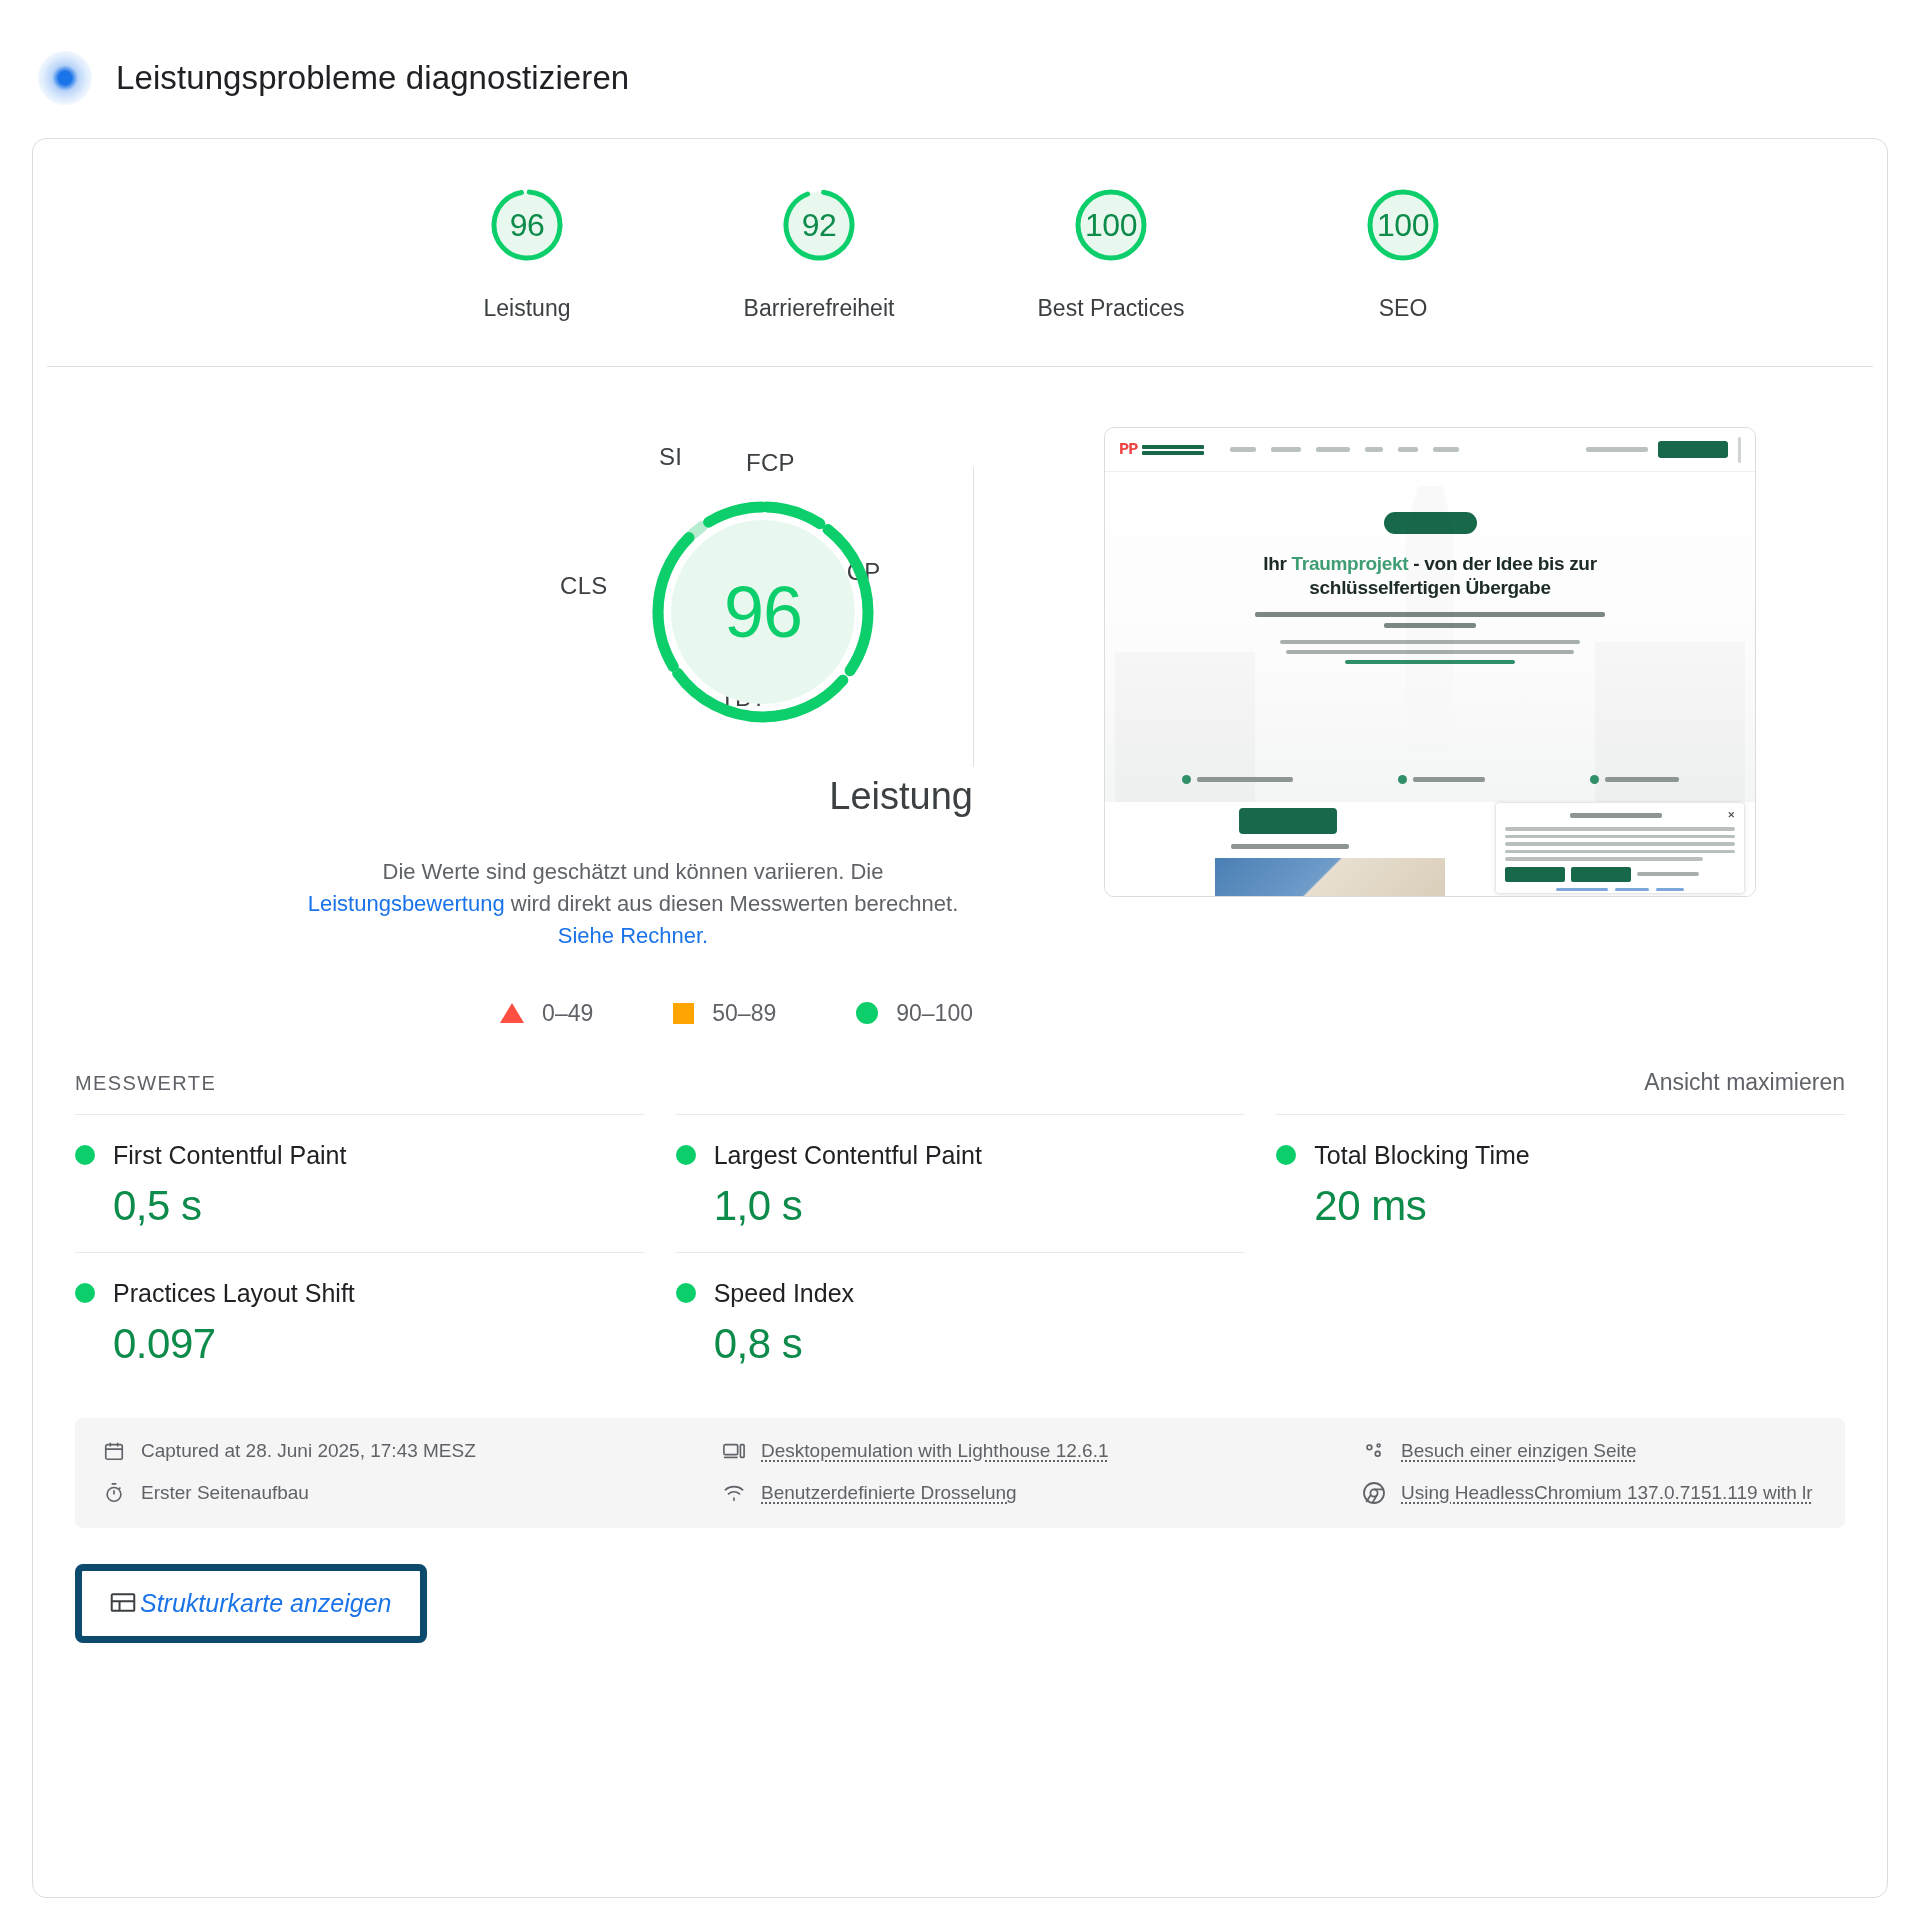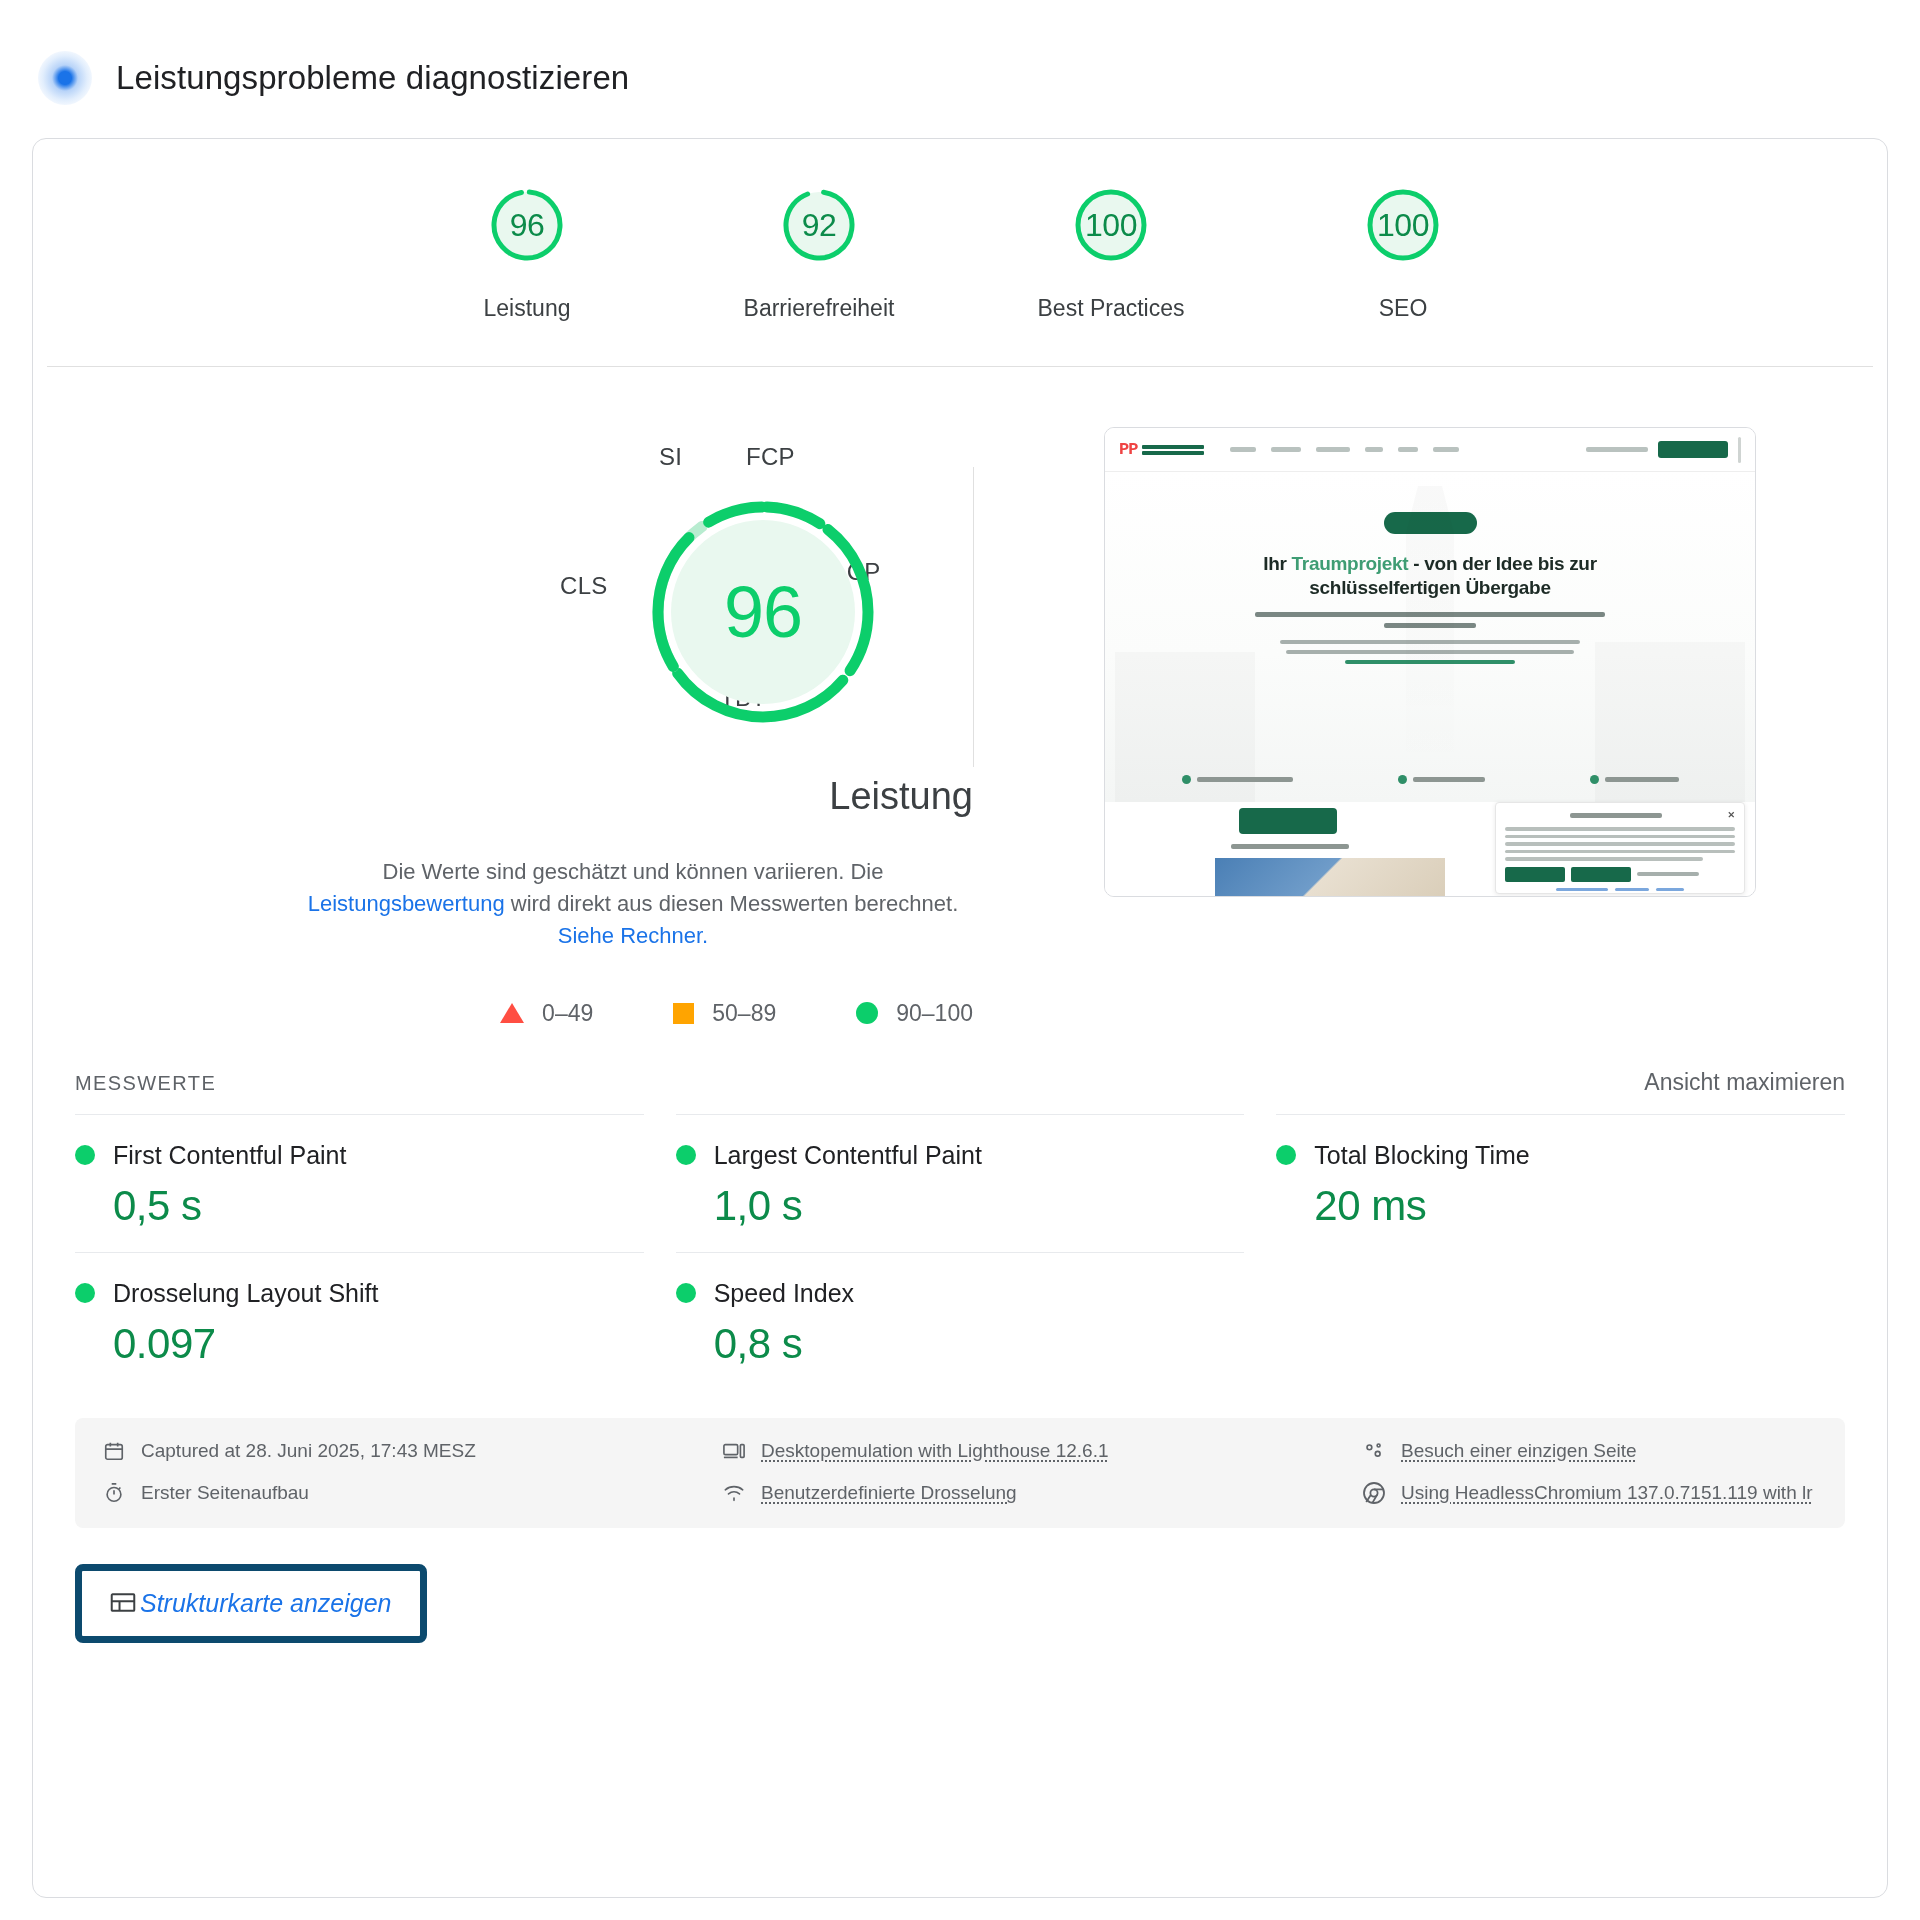--- a/index.html
+++ b/index.html
@@ -145,21 +145,21 @@
     color: #0cce6b;
     letter-spacing: -1px;
   }
   .acro {
     position: absolute;
     font-size: 24px;
     color: #3c4043;
     letter-spacing: 0.3px;
   }
   .acro.si  { left: 106px;  top: 2px; }
-  .acro.fcp { left: 193px;  top: 2px; }
+  .acro.fcp { left: 193px;  top: 8px; }
   .acro.cls { left: 7px;    top: 131px; }
   .acro.lcp { left: 280px;  top: 117px; }
   .acro.tbt { left: 167px;  top: 243px; }
 
   .gauge-title {
     font-size: 38px;
     color: #3c4043;
     margin-top: -6px;
   }
 
@@ -641,21 +641,21 @@
         <div class="mrow">
           <div class="mdot"></div>
           <div class="mname">Total Blocking Time</div>
         </div>
         <div class="mval">20 ms</div>
       </div>
 
       <div class="mcell">
         <div class="mrow">
           <div class="mdot"></div>
-          <div class="mname">Drosselung Layout Shift</div>
+          <div class="mname">Practices Layout Shift</div>
         </div>
         <div class="mval">0.097</div>
       </div>
 
       <div class="mcell">
         <div class="mrow">
           <div class="mdot"></div>
           <div class="mname">Speed Index</div>
         </div>
         <div class="mval">0,8 s</div>

